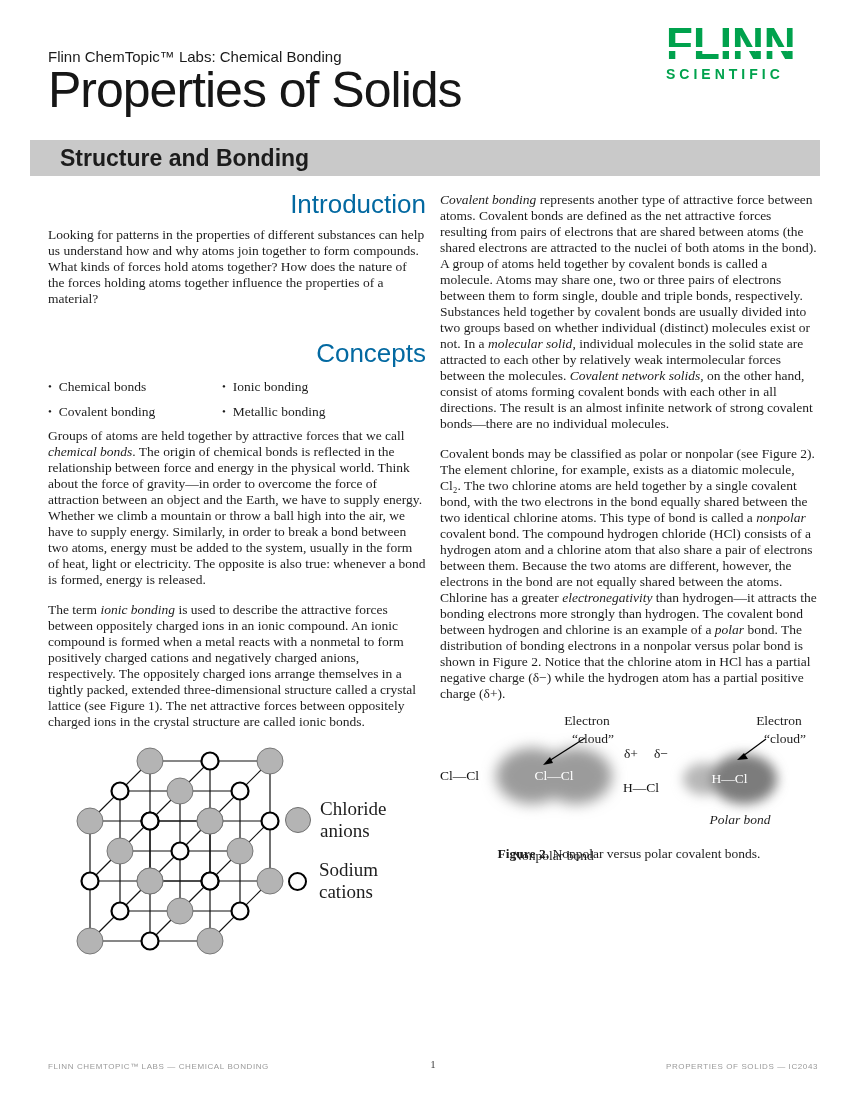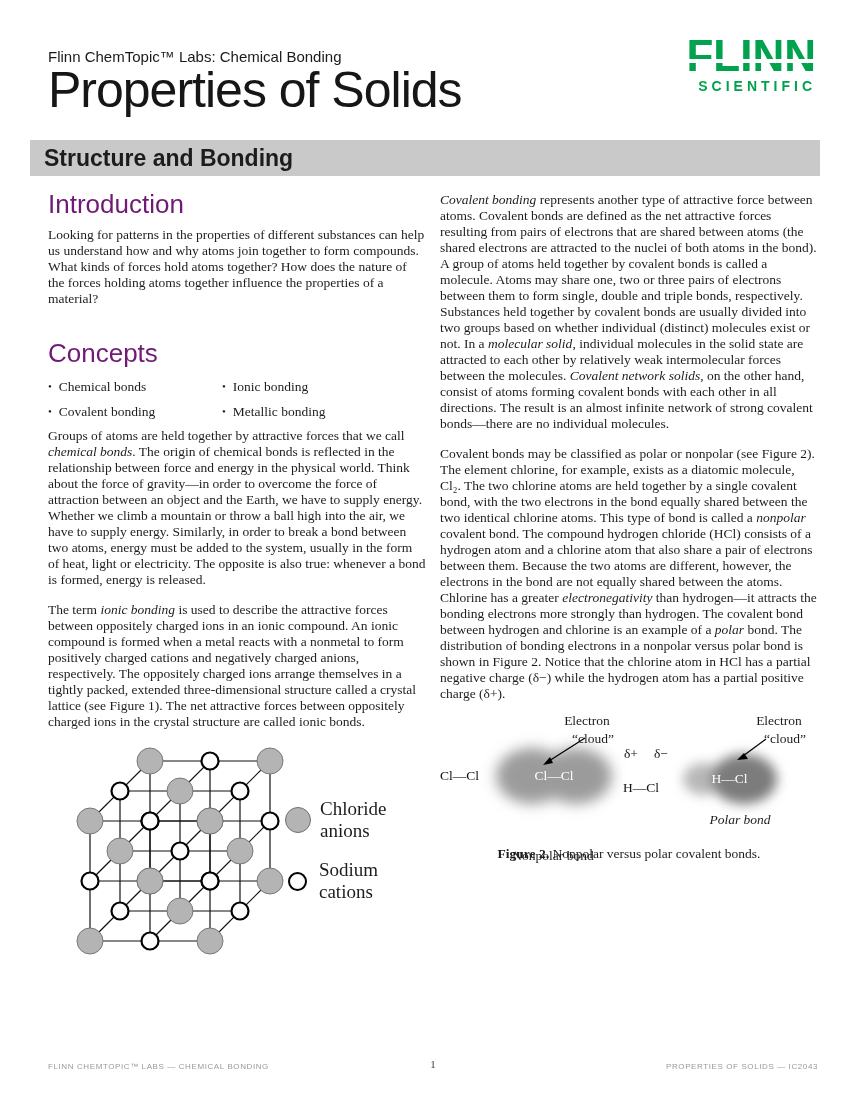--- a/index.html
+++ b/index.html
@@ -5,37 +5,37 @@
 <style>
   html,body{margin:0;padding:0;background:#ffffff;}
   .page{position:relative;width:850px;height:1100px;background:#fff;overflow:hidden;
         font-family:"Liberation Serif","DejaVu Serif",serif;color:#1d1d1d;}
 
   
   .header{position:absolute;left:48px;top:48px;}
   .eyebrow{font-family:"Liberation Sans",sans-serif;font-size:15px;color:#1a1a1a;}
   .doc-title{font-family:"Liberation Sans",sans-serif;font-size:50px;font-weight:400;
              letter-spacing:-1px;line-height:1.02;margin-top:0;color:#161616;}
-  .logo{position:absolute;right:34px;top:36px;width:150px;text-align:right;}
+  .logo{position:absolute;right:34px;top:24px;width:150px;text-align:left;}
   .logo-flinn{position:relative;display:inline-block;font-family:"Liberation Sans",sans-serif;
               font-weight:700;font-size:44px;line-height:.92;letter-spacing:0;}
   .logo-stripe{position:absolute;left:-2px;right:-2px;top:56%;height:4px;background:#fff;}
   .logo-sci{font-family:"Liberation Sans",sans-serif;font-weight:700;font-size:14px;
             letter-spacing:4px;margin-top:2px;}
 
   
   .banner{position:absolute;left:30px;top:140px;width:790px;height:36px;background:#c9c9c9;}
   .banner-text{font-family:"Liberation Sans",sans-serif;font-weight:700;font-size:23px;
-               color:#1c1c1c;line-height:36px;padding-left:14px;}
+               color:#1c1c1c;line-height:36px;padding-left:30px;}
 
   
   .columns{position:absolute;left:48px;top:176px;width:770px;display:flex;gap:14px;}
   .col{width:378px;}
-  h2{font-family:"Liberation Sans",sans-serif;font-weight:400;font-size:26px;color:#701a75;
-     margin:0;line-height:1.1;}
+  h2{font-family:"Liberation Sans",sans-serif;font-weight:400;font-size:26px;color:#0369a1;
+     margin:0;line-height:1.1;text-align:right;}
   .h-intro{margin-top:14px;}
   .h-concepts{margin-top:32px;}
   .h-background{margin-top:24px;}
   p.body{font-size:13.5px;line-height:16px;margin:8px 0 0 0;}
   p.body + p.body{margin-top:14px;}
   .col-right p.body:first-child{margin-top:16px;}
   em{font-style:italic;}
 
   .concepts{display:grid;grid-template-columns:174px auto;row-gap:9px;column-gap:0;
             margin:12px 0 0 0;padding:0;list-style:none;font-size:13.5px;}

